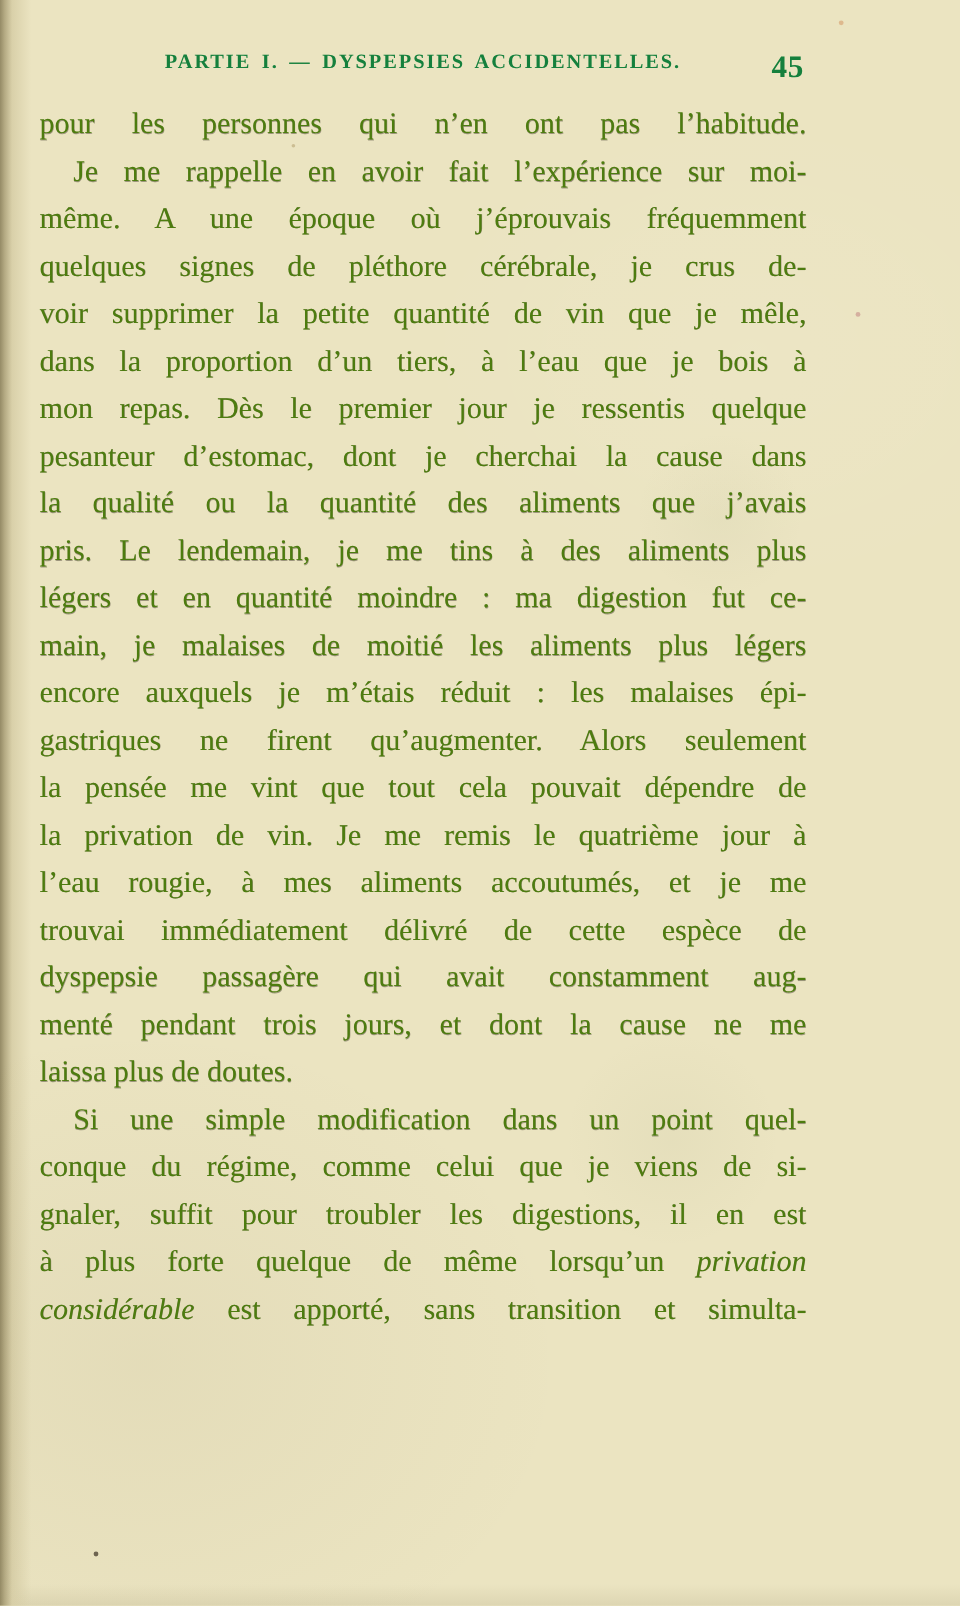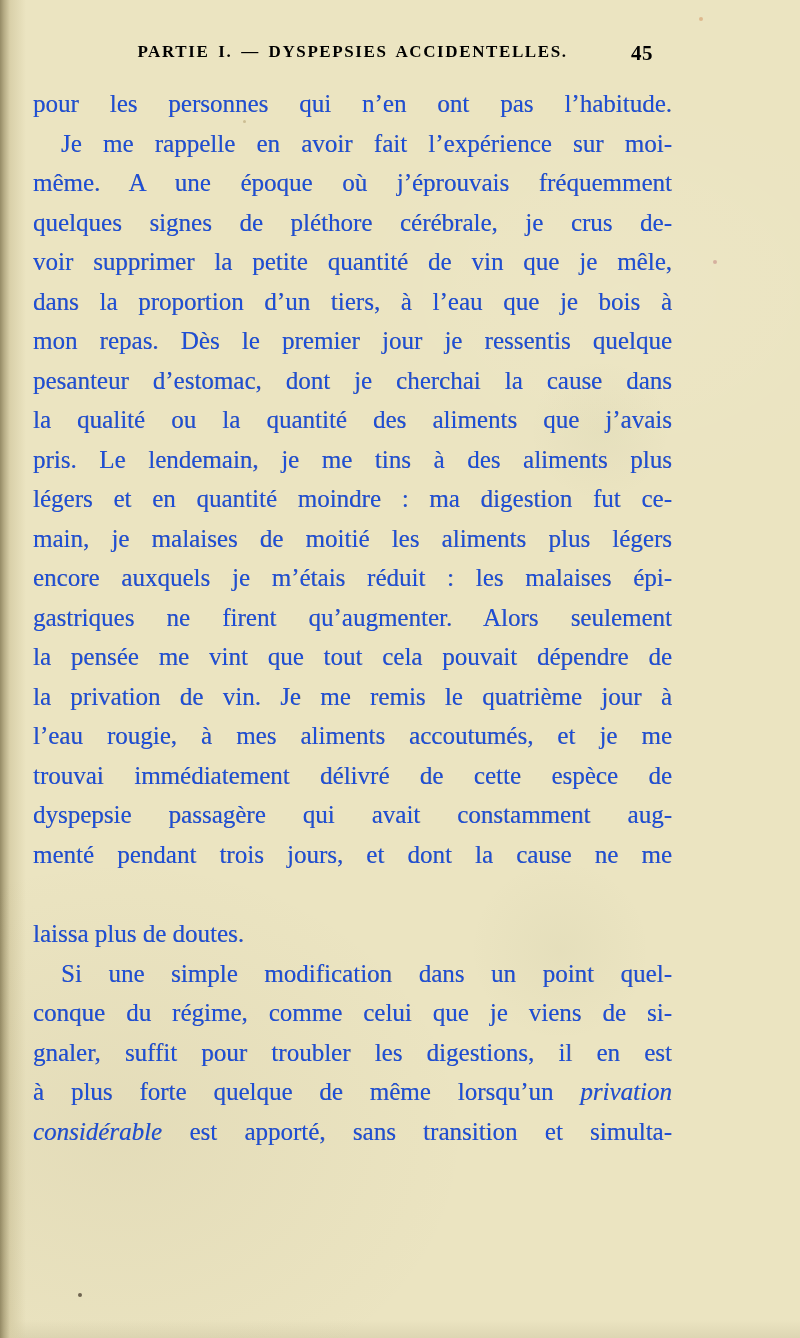--- a/index.html
+++ b/index.html
@@ -18,59 +18,59 @@
       linear-gradient(0deg, rgba(100,88,52,0.10) 0px, rgba(100,88,52,0) 18px),
       #ebe4c1;
   }
 
   .running-head {
     position: absolute;
     left: 33px;
     top: 42px;
     width: 639px;
     height: 24px;
-    color: #000000;
+    color: #15803d;
     font-weight: bold;
     font-size: 17px;
     letter-spacing: 1.6px;
     word-spacing: 3px;
   }
   .running-head .head-title {
     position: absolute;
     left: 0; right: 0;
     text-align: center;
     white-space: nowrap;
   }
   .running-head .page-number {
     position: absolute;
-    right: 19px;
+    right: 2px;
     top: -1px;
-    font-size: 21px;
+    font-size: 26px;
     letter-spacing: 0.5px;
   }
 
   .text-block {
     position: absolute;
     left: 33px;
     top: 84px;
     width: 639px;
-    color: #1d4ed8;
+    color: #4d7c0f;
     font-size: 25px;
   }
   .line {
     height: 39.5px;
     line-height: 39.5px;
     overflow: hidden;
     text-align: justify;
     text-align-last: justify;
     white-space: nowrap;
     text-shadow: 0.3px 0.3px 0.4px rgba(61,53,42,0.45);
   }
   .line.indent { padding-left: 28px; }
-  .line.para-end { text-align-last: left; margin-top: 40px; }
+  .line.para-end { text-align-last: left; }
   .line em { font-style: italic; }
 
   .ink-speck {
     position: absolute;
     border-radius: 50%;
   }
   .speck-1 { left: 78px;  top: 1293px; width: 4px; height: 4px; background: #6e6450; }
   .speck-2 { left: 713px; top: 260px;  width: 4px; height: 4px; background: #cfa396; opacity: 0.8; }
   .speck-3 { left: 699px; top: 17px;   width: 4px; height: 4px; background: #d8a678; opacity: 0.7; }
   .speck-4 { left: 243px; top: 120px;  width: 3px; height: 3px; background: #c9b98e; opacity: 0.9; }

